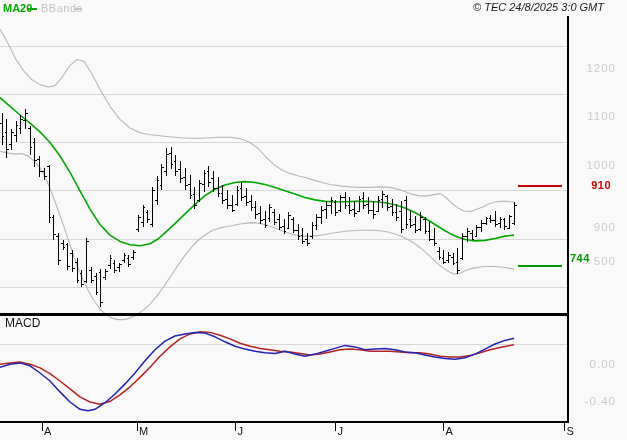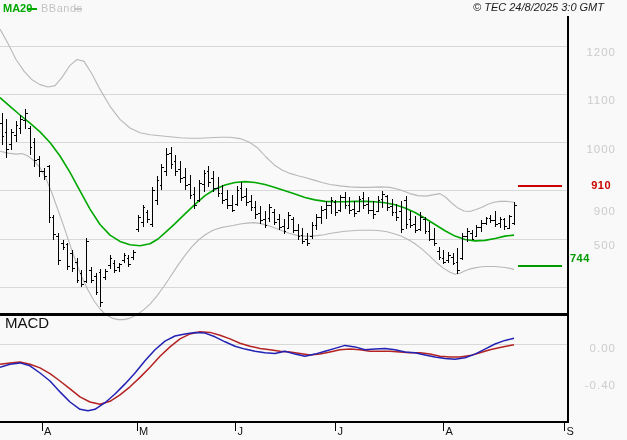--- a/index.html
+++ b/index.html
@@ -7,22 +7,22 @@
     position:relative;width:627px;height:440px;background:#f9f9f9;
     font-family:"Liberation Sans",sans-serif;overflow:hidden;
   }
   svg{position:absolute;left:0;top:0;}
   .lbl{position:absolute;white-space:pre;line-height:12px;}
   .legend-ma{left:3px;top:2px;font-size:11px;font-weight:bold;color:#00a800;}
   .legend-dash-green{position:absolute;left:27px;top:8px;width:10px;height:2px;background:#00a800;}
   .legend-bb{left:41px;top:2px;font-size:11px;color:#c4c4c4;letter-spacing:0.5px;}
   .legend-dash-gray{position:absolute;left:74px;top:8px;width:8px;height:2px;background:#c4c4c4;}
   .copyright{right:23px;top:1px;font-size:11px;font-style:italic;color:#1a1a1a;}
-  .macd-title{left:5px;top:317px;font-size:15px;color:#111;}
-  .tickp{color:#cbcbcb;font-size:11.5px;letter-spacing:1px;width:50px;text-align:right;}
+  .macd-title{left:5px;top:317px;font-size:12px;color:#111;}
+  .tickp{color:#cbcbcb;font-size:11.5px;letter-spacing:1px;width:50px;text-align:right;margin-top:16px;}
   .lvl{font-size:11px;font-weight:600;letter-spacing:0.5px;}
   .month{color:#111;font-size:11px;}
 </style>
 </head>
 <body>
 
 <div class="stage">
   <svg id="plot" width="627" height="440">
       <g>
         <line x1="0" y1="46" x2="567" y2="46" stroke="#d8d8d8" stroke-width="1" shape-rendering="crispEdges"></line>

